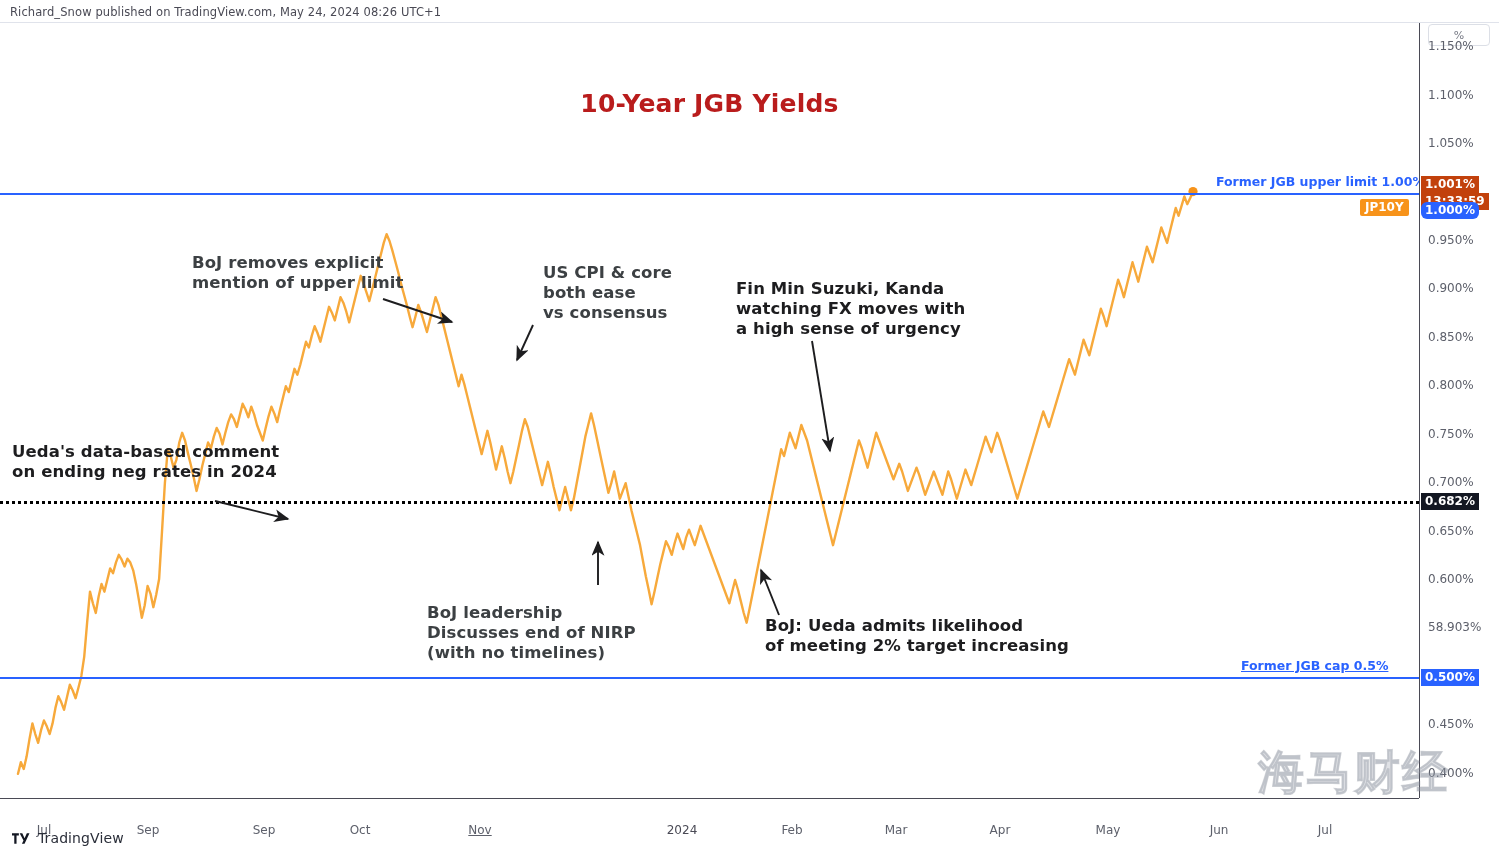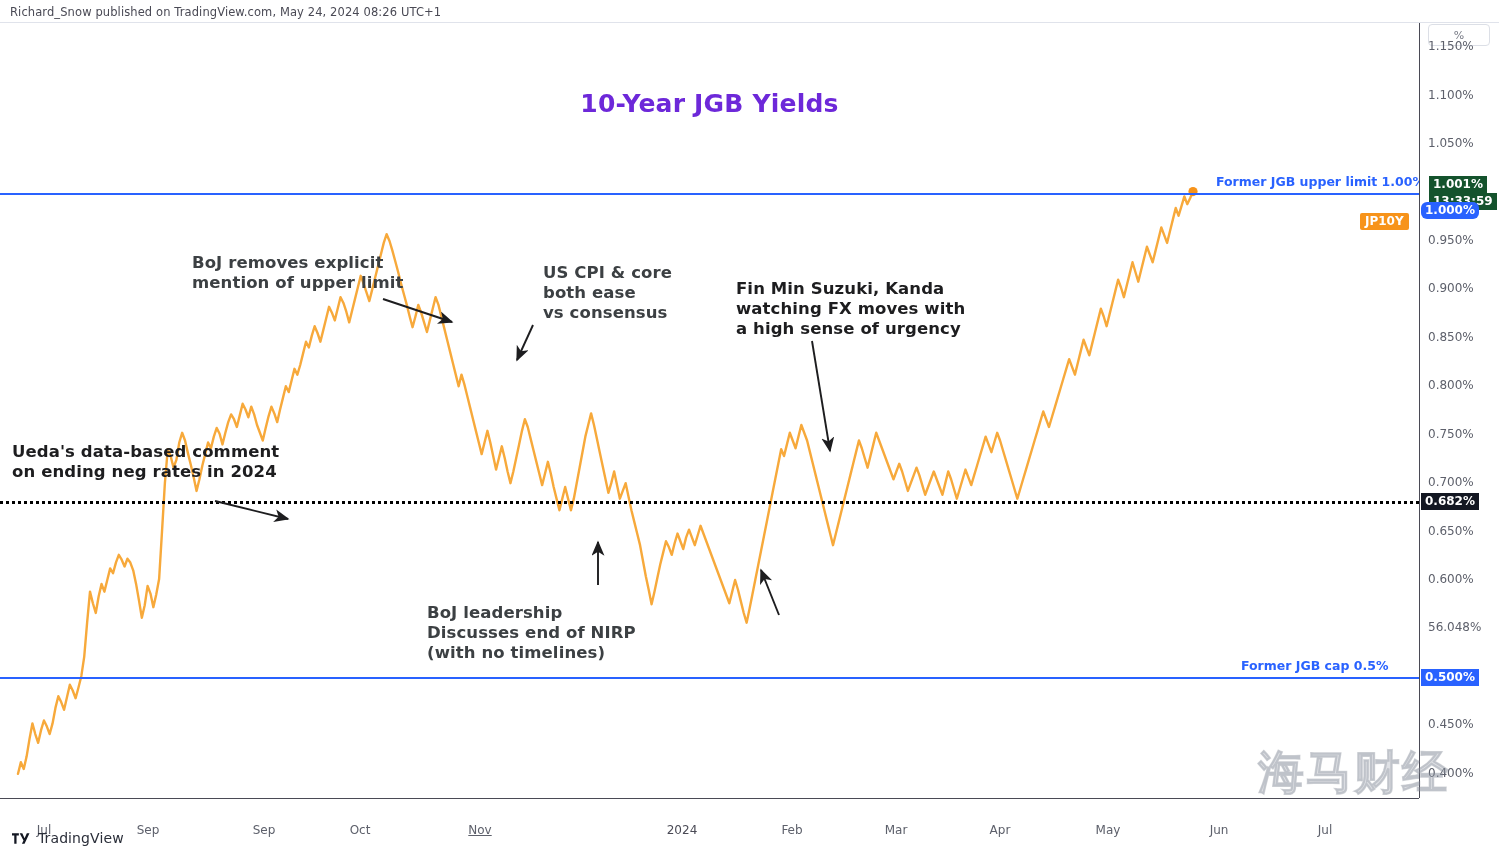--- a/index.html
+++ b/index.html
@@ -64,21 +64,21 @@
     font-size: 12px; color: #5d606b;
     white-space: nowrap;
   }
   .price-tag {
     position: absolute; left: 1px;
     height: 17px; line-height: 17px;
     padding: 0 4px;
     font-size: 12px; font-weight: bold;
     white-space: nowrap;
   }
-  .tag-last   { background: #14532d; color: #ffffff; margin-left: 8px; }
+  .tag-last   { background: #c2410c; color: #ffffff; }
   .tag-blue   { background: #2962ff; color: #ffffff; }
   .tag-black  { background: #131722; color: #ffffff; }
 
   .sym-badge {
     position: absolute;
     height: 17px; line-height: 17px;
     padding: 0 5px;
     background: #f7931a; color: #ffffff;
     font-size: 12px; font-weight: bold;
     border-radius: 2px;
@@ -124,21 +124,21 @@
     letter-spacing: .1px;
   }
   .anno.dark { color: #1d1d1f; }
 
   
   .chart-title {
     position: absolute;
     left: 0; top: 66px; width: 1419px;
     text-align: center;
     font-size: 25px; font-weight: bold;
-    color: #6d28d9;
+    color: #b91c1c;
     letter-spacing: .2px;
   }
 
   
   .footer {
     position: absolute;
     left: 12px; top: 830px;
     display: flex; align-items: center; gap: 7px;
   }
   .footer-text {
@@ -187,21 +187,21 @@
       <svg class="overlay" id="series-svg" width="1419" height="775">
           <polyline points="18.00,750.78 20.88,739.16 23.76,745.94 26.64,733.34 29.52,715.91 32.40,700.41 35.28,711.06 38.16,719.78 41.04,707.19 43.92,697.50 46.80,703.31 49.68,711.06 52.56,700.41 55.44,684.91 58.32,673.28 61.20,679.09 64.08,686.84 66.96,674.25 69.84,661.66 72.72,667.47 75.60,675.22 78.48,664.56 81.36,652.94 84.24,633.56 87.12,599.66 90.00,568.66 92.88,580.28 95.76,589.97 98.64,573.50 101.52,560.91 104.40,568.66 107.28,557.03 110.16,545.41 113.04,550.25 115.92,539.59 118.80,531.84 121.68,536.69 124.56,543.47 127.44,535.72 130.32,539.59 133.20,547.34 136.08,560.91 138.96,577.38 141.84,594.81 144.72,582.22 147.60,562.84 150.48,570.59 153.36,584.16 156.24,571.56 159.12,556.06 162.00,508.59 164.88,460.16 167.75,426.25 170.63,433.03 173.51,444.66 176.39,436.91 179.27,419.47 182.15,409.78 185.03,417.53 187.91,430.13 190.79,441.75 193.67,454.34 196.55,467.91 199.43,456.28 202.31,442.72 205.19,431.09 208.07,419.47 210.95,425.28 213.83,413.66 216.71,404.94 219.59,410.75 222.47,421.41 225.35,409.78 228.23,399.13 231.11,391.38 233.99,396.22 236.87,403.97 239.75,392.34 242.63,380.72 245.51,386.53 248.39,394.28 251.27,383.63 254.15,391.38 257.03,402.03 259.91,409.78 262.79,417.53 265.67,404.94 268.55,393.31 271.43,383.63 274.31,390.41 277.19,399.13 280.07,386.53 282.95,374.91 285.83,363.28 288.71,369.09 291.59,357.47 294.47,345.84 297.35,351.66 300.23,341.97 303.11,330.34 305.99,318.72 308.87,324.53 311.75,312.91 314.63,303.22 317.51,310.00 320.39,318.72 323.27,307.09 326.15,295.47 329.03,283.84 331.91,289.66 334.79,297.41 337.67,285.78 340.55,274.16 343.43,279.97 346.31,288.69 349.19,299.34 352.07,287.72 354.95,276.09 357.83,264.47 360.71,252.84 363.59,260.59 366.47,269.31 369.35,278.03 372.23,266.41 375.11,254.78 377.99,243.16 380.87,231.53 383.75,219.91 386.63,211.19 389.51,217.97 392.39,227.66 395.27,238.31 398.15,248.97 401.03,260.59 403.91,271.25 406.79,281.91 409.67,293.53 412.55,304.19 415.43,293.53 418.31,281.91 421.19,289.66 424.07,299.34 426.95,309.03 429.83,297.41 432.71,285.78 435.59,274.16 438.47,281.91 441.35,293.53 444.23,305.16 447.11,316.78 449.99,328.41 452.87,340.03 455.75,351.66 458.63,363.28 461.50,351.66 464.38,361.34 467.26,372.97 470.14,384.59 473.02,396.22 475.90,407.84 478.78,419.47 481.66,431.09 484.54,419.47 487.42,407.84 490.30,419.47 493.18,433.03 496.06,446.59 498.94,434.97 501.82,423.34 504.70,434.97 507.58,448.53 510.46,460.16 513.34,448.53 516.22,434.97 519.10,421.41 521.98,407.84 524.86,396.22 527.74,403.97 530.62,415.59 533.50,427.22 536.38,438.84 539.26,450.47 542.14,462.09 545.02,450.47 547.90,438.84 550.78,450.47 553.66,464.03 556.54,475.66 559.42,487.28 562.30,475.66 565.18,464.03 568.06,475.66 570.94,487.28 573.82,475.66 576.70,460.16 579.58,444.66 582.46,429.16 585.34,413.66 588.22,402.03 591.10,390.41 593.98,402.03 596.86,415.59 599.74,429.16 602.62,442.72 605.50,456.28 608.38,469.84 611.26,460.16 614.14,448.53 617.02,462.09 619.90,475.66 622.78,467.91 625.66,460.16 628.54,473.72 631.42,487.28 634.30,498.91 637.18,510.53 640.06,522.16 642.94,537.66 645.82,553.16 648.70,566.72 651.58,581.25 654.46,568.66 657.34,555.09 660.22,541.53 663.10,529.91 665.98,518.28 668.86,524.09 671.74,531.84 674.62,520.22 677.50,510.53 680.38,518.28 683.26,526.03 686.14,514.41 689.02,506.66 691.90,514.41 694.78,522.16 697.66,512.47 700.54,502.78 703.42,510.53 706.30,518.28 709.18,526.03 712.06,533.78 714.94,541.53 717.82,549.28 720.70,557.03 723.58,564.78 726.46,572.53 729.34,580.28 732.22,568.66 735.10,557.03 737.98,566.72 740.86,578.34 743.74,589.97 746.62,599.66 749.50,586.09 752.38,571.56 755.25,557.03 758.13,542.50 761.01,527.97 763.89,513.44 766.77,498.91 769.65,484.37 772.53,469.84 775.41,455.31 778.29,440.78 781.17,426.25 784.05,433.03 786.93,421.41 789.81,409.78 792.69,417.53 795.57,425.28 798.45,413.66 801.33,402.03 804.21,409.78 807.09,417.53 809.97,429.16 812.85,440.78 815.73,452.41 818.61,464.03 821.49,475.66 824.37,487.28 827.25,498.91 830.13,510.53 833.01,522.16 835.89,510.53 838.77,498.91 841.65,487.28 844.53,475.66 847.41,464.03 850.29,452.41 853.17,440.78 856.05,429.16 858.93,417.53 861.81,425.28 864.69,434.97 867.57,444.66 870.45,433.03 873.33,421.41 876.21,409.78 879.09,417.53 881.97,425.28 884.85,433.03 887.73,440.78 890.61,448.53 893.49,456.28 896.37,448.53 899.25,440.78 902.13,448.53 905.01,458.22 907.89,467.91 910.77,460.16 913.65,452.41 916.53,444.66 919.41,452.41 922.29,462.09 925.17,471.78 928.05,464.03 930.93,456.28 933.81,448.53 936.69,456.28 939.57,464.03 942.45,471.78 945.33,460.16 948.21,448.53 951.09,456.28 953.97,465.97 956.85,475.66 959.73,465.97 962.61,456.28 965.49,446.59 968.37,454.34 971.25,462.09 974.13,452.41 977.01,442.72 979.89,433.03 982.77,423.34 985.65,413.66 988.53,421.41 991.41,429.16 994.29,419.47 997.17,409.78 1000.05,417.53 1002.93,427.22 1005.81,436.91 1008.69,446.59 1011.57,456.28 1014.45,465.97 1017.33,475.66 1020.21,465.97 1023.09,456.28 1025.97,446.59 1028.85,436.91 1031.73,427.22 1034.61,417.53 1037.49,407.84 1040.37,398.16 1043.25,388.47 1046.13,396.22 1049.00,403.97 1051.88,394.28 1054.76,384.59 1057.64,374.91 1060.52,365.22 1063.40,355.53 1066.28,345.84 1069.16,336.16 1072.04,343.91 1074.92,351.66 1077.80,340.03 1080.68,328.41 1083.56,316.78 1086.44,324.53 1089.32,332.28 1092.20,320.66 1095.08,309.03 1097.96,297.41 1100.84,285.78 1103.72,293.53 1106.60,303.22 1109.48,291.59 1112.36,279.97 1115.24,268.34 1118.12,256.72 1121.00,264.47 1123.88,274.16 1126.76,262.53 1129.64,250.91 1132.52,239.28 1135.40,248.97 1138.28,258.66 1141.16,247.03 1144.04,235.41 1146.92,223.78 1149.80,231.53 1152.68,239.28 1155.56,227.66 1158.44,216.03 1161.32,204.41 1164.20,212.16 1167.08,219.91 1169.96,208.28 1172.84,196.66 1175.72,185.03 1178.60,192.78 1181.48,183.09 1184.36,173.41 1187.24,181.16 1190.12,175.34 1193.00,168.56" fill="none" stroke="#f7a93b" stroke-width="2.4" stroke-linejoin="round" stroke-linecap="round"></polyline>
           <circle cx="1193" cy="168.5625000000001" r="4.6" class="last-dot"></circle>
         </svg>
 
       <div class="hline solid-blue" id="line-upper" style="top: 169.531px;"></div>
       <div class="hline solid-blue" id="line-lower" style="top: 653.906px;"></div>
       <div class="hline dotted-blk" id="line-dotted" style="top: 477.594px;"></div>
 
       <div class="hline-label" id="lbl-upper" style="top: 150.531px; left: 1216px;">Former JGB upper limit 1.00%</div>
-      <div class="hline-label" id="lbl-lower" style="top: 634.906px; left: 1241px;">Former JGB cap 0.5%</div>
+      <div class="hline-label" id="lbl-lower" style="top: 634.906px; left: 1241px; text-decoration: underline;">Former JGB cap 0.5%</div>
 
       <svg class="overlay" width="1419" height="775">
         <defs>
           <marker id="ah" markerWidth="9" markerHeight="9" refX="7.2" refY="3.4" orient="auto" markerUnits="strokeWidth">
             <path d="M0,0 L8,3.4 L0,6.8 L2.1,3.4 Z" fill="#1d1d1f"></path>
           </marker>
         </defs>
 
         <path d="M 383,276 L 452,299" stroke="#1d1d1f" stroke-width="1.9" fill="none" marker-end="url(#ah)"></path>
 
@@ -227,57 +227,59 @@
 watching FX moves with
 a high sense of urgency</div>
 
       <div class="anno dark" style="left:12px; top:419px;">Ueda's data-based comment
 on ending neg rates in 2024</div>
 
       <div class="anno" style="left:427px; top:563px;margin-top:17px;">BoJ leadership
 Discusses end of NIRP
 (with no timelines)</div>
 
+      <div class="anno dark" style="left:765px; top:593px;">BoJ: Ueda admits likelihood
+of meeting 2% target increasing</div>
 
     </div>
 
     <div class="pane-border-right"></div>
     <div class="pane-border-bottom"></div>
 
     <div class="price-scale">
       <div class="pct-box">%</div>
       <div id="tick-host">
           <div class="tick" style="top: 16.2188px;">1.150%</div>
           <div class="tick" style="top: 64.6562px;">1.100%</div>
           <div class="tick" style="top: 113.094px;">1.050%</div>
           <div class="tick" style="top: 209.969px;">0.950%</div>
           <div class="tick" style="top: 258.406px;">0.900%</div>
           <div class="tick" style="top: 306.844px;">0.850%</div>
           <div class="tick" style="top: 355.281px;">0.800%</div>
           <div class="tick" style="top: 403.719px;">0.750%</div>
           <div class="tick" style="top: 452.156px;">0.700%</div>
           <div class="tick" style="top: 500.594px;">0.650%</div>
           <div class="tick" style="top: 549.031px;">0.600%</div>
-          <div class="tick" style="top: 597.469px;">56.048%</div>
+          <div class="tick" style="top: 597.469px;">58.903%</div>
           <div class="tick" style="top: 694.344px;">0.450%</div>
           <div class="tick" style="top: 742.781px;">0.400%</div>
         </div>
 
       <div class="price-tag tag-last" id="tag-last" style="top: 152.562px;">
         <span>1.001%</span>
       </div>
       <div class="price-tag tag-last" id="tag-last-time" style="top: 169.562px;">
         <span>13:33:59</span>
       </div>
       <div class="price-tag tag-blue" id="tag-blue-up" style="top: 178.531px; border-radius: 6px;">1.000%</div>
       <div class="price-tag tag-black" id="tag-black" style="top: 469.594px;">0.682%</div>
       <div class="price-tag tag-blue" id="tag-blue-low" style="top: 645.906px;">0.500%</div>
     </div>
 
-    <div class="sym-badge" id="sym-badge" style="top: 190px; left: 1360px;">JP10Y</div>
+    <div class="sym-badge" id="sym-badge" style="top: 176px; left: 1360px;">JP10Y</div>
 
     <div class="time-scale">
       <div id="time-host">
           <div class="time-label" style="left: 44px;">Jul</div>
           <div class="time-label" style="left: 148px;">Sep</div>
           <div class="time-label" style="left: 264px;">Sep</div>
           <div class="time-label" style="left: 360px;">Oct</div>
           <div class="time-label" style="left: 480px; text-decoration: underline;">Nov</div>
           <div class="time-label" style="left: 576px; margin-top: 40px;">Dec</div>
           <div class="time-label bold" style="left: 682px;">2024</div>

